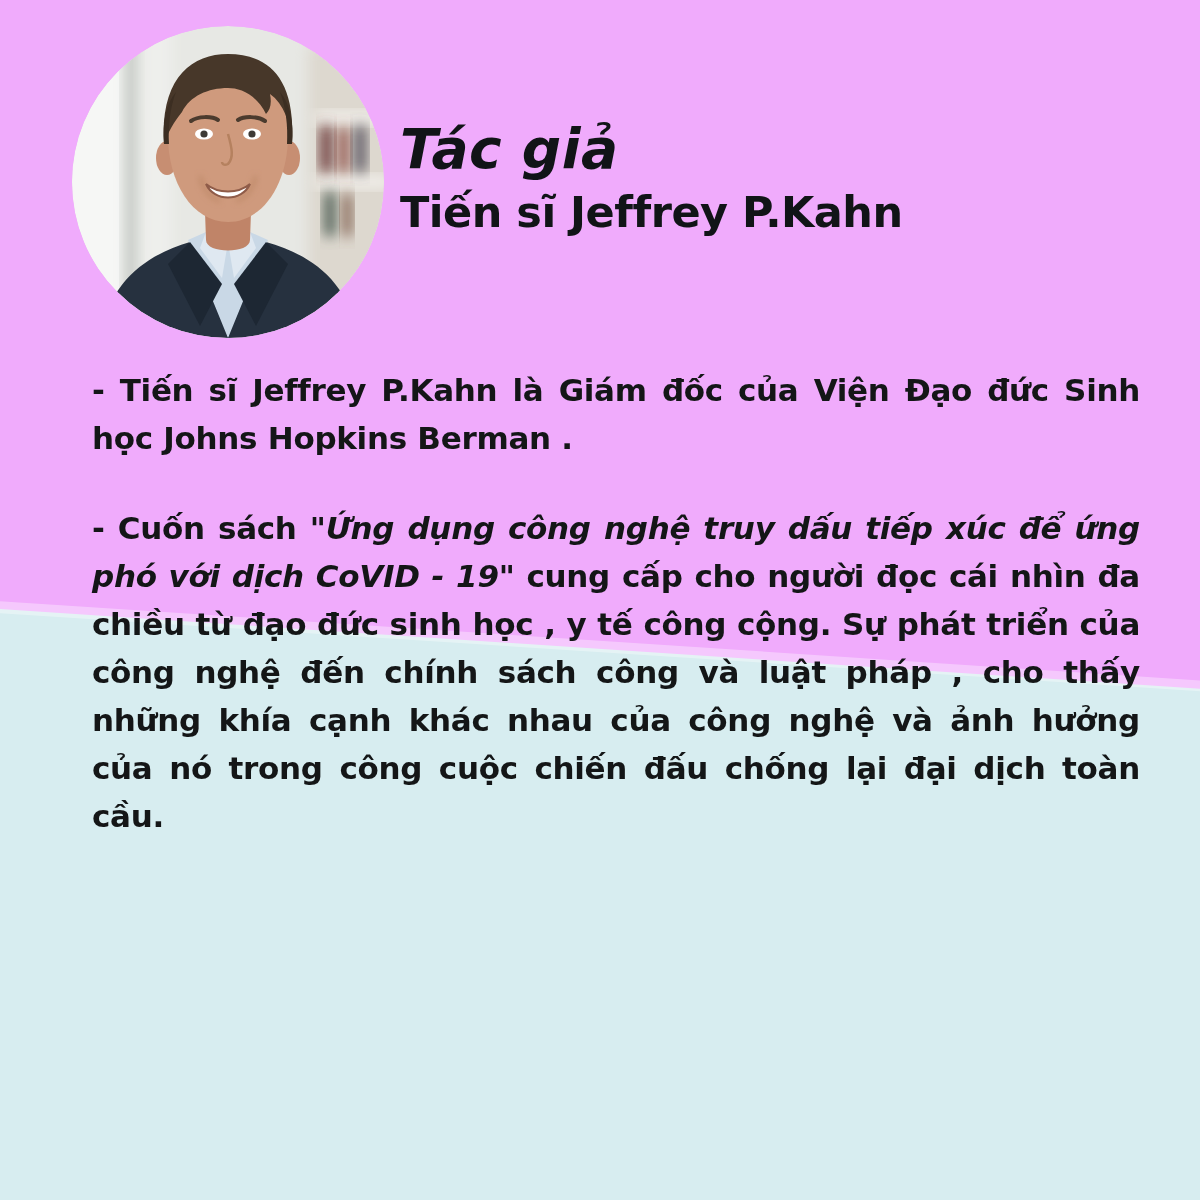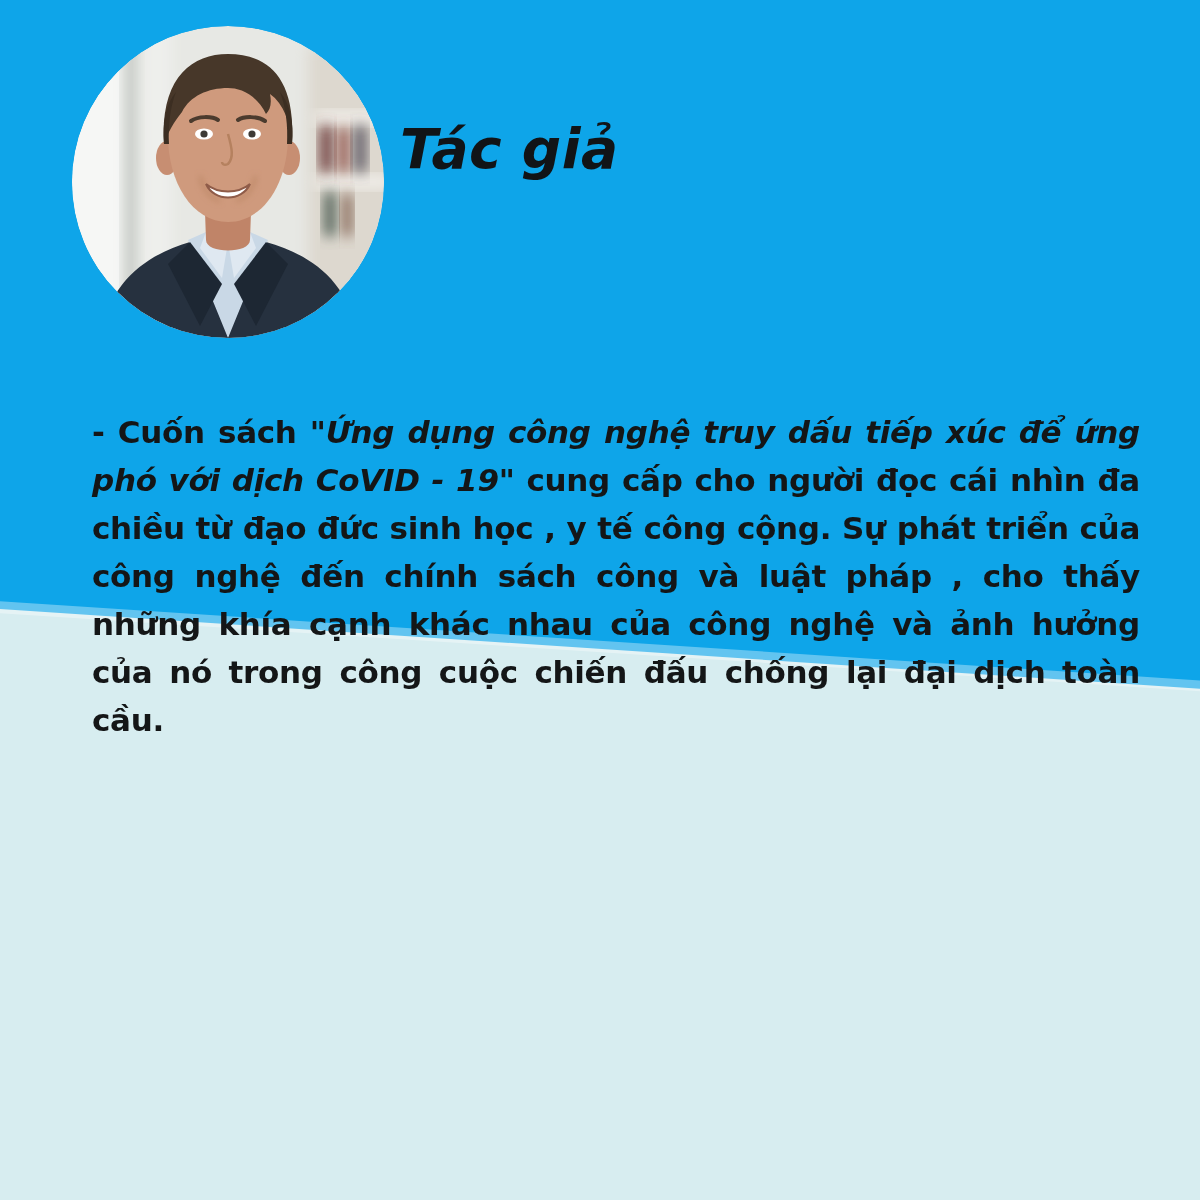--- a/index.html
+++ b/index.html
@@ -3,21 +3,21 @@
 <meta charset="utf-8">
 <style>
   html, body { margin: 0; padding: 0; }
   body { font-family: "DejaVu Sans", "Liberation Sans", sans-serif; }
 
   .canvas {
     position: relative;
     width: 1200px;
     height: 1200px;
     overflow: hidden;
-    background: #0ea5e9; 
+    background: #f0abfc; 
   }
 
   
   .bg-lower {
     position: absolute;
     inset: 0;
     background: #d7edf0;
     clip-path: polygon(0 50.75%, 100% 57.4%, 100% 100%, 0 100%);
   }
   
@@ -150,24 +150,26 @@
 
         <path d="M92,118 C88,54 118,28 156,28 C198,28 224,54 220,118 C218,96 212,78 198,68 C200,78 198,84 194,88 C184,68 168,62 156,62 C136,62 118,70 110,86 C102,96 96,106 92,118 Z" fill="#473729"></path>
         <path d="M92,118 C90,96 94,78 104,66 C98,82 96,100 97,118 Z" fill="#3c2e22"></path>
         <path d="M220,118 C222,96 218,78 208,66 C214,82 216,100 215,118 Z" fill="#3c2e22"></path>
       </g>
     </svg>
   </div>
 
   <div class="title-block">
     <h1 class="page-title">Tác giả</h1>
+    <h2 class="page-subtitle">Tiến sĩ Jeffrey P.Kahn</h2>
   </div>
 
   <div class="bio">
     <div class="para-block">
+      <p>- Tiến sĩ Jeffrey P.Kahn là Giám đốc của Viện Đạo đức Sinh học Johns Hopkins Berman .</p>
     </div>
     <div class="para-block">
       <p>
         <span>- Cuốn sách </span><span class="quote-italic">"Ứng dụng công nghệ truy dấu tiếp xúc để ứng phó với dịch CoVID - 19"</span><span> cung cấp cho người đọc cái nhìn đa chiều từ đạo đức sinh học , y tế công cộng. Sự phát triển của công nghệ đến chính sách công và luật pháp , cho thấy những khía cạnh khác nhau của công nghệ và ảnh hưởng của nó trong công cuộc chiến đấu chống lại đại dịch toàn cầu.</span>
       </p>
     </div>
   </div>
 
 </div>
 

